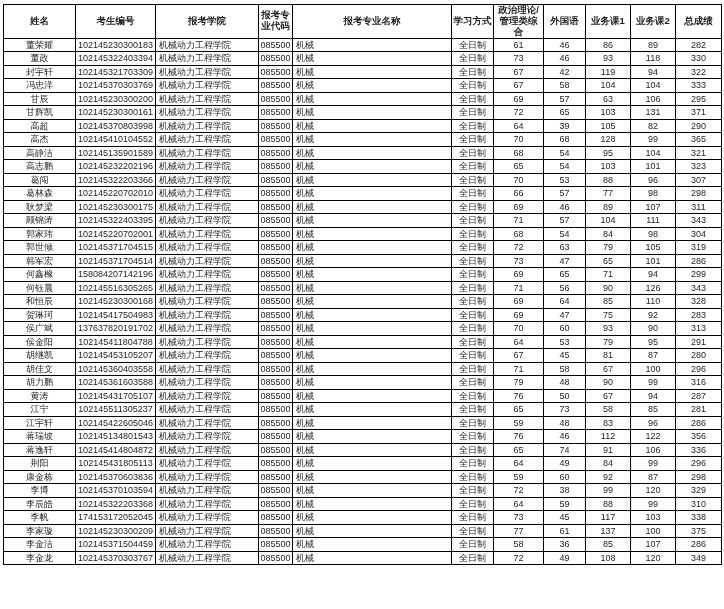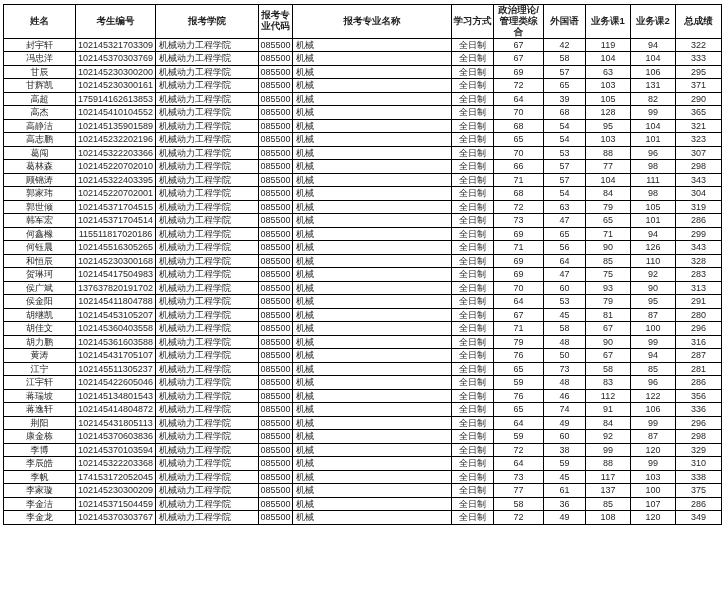--- a/index.html
+++ b/index.html
@@ -87,20 +87,46 @@
           <th>学习方式</th>
           <th>政治理论/管理类综合</th>
           <th>外国语</th>
           <th>业务课1</th>
           <th>业务课2</th>
           <th>总成绩</th>
         </tr>
     </thead>
     <tbody>
         <tr>
+          <td>董荣耀</td>
+          <td>102145230300183</td>
+          <td>机械动力工程学院</td>
+          <td>085500</td>
+          <td>机械</td>
+          <td>全日制</td>
+          <td>61</td>
+          <td>46</td>
+          <td>86</td>
+          <td>89</td>
+          <td>282</td>
+        </tr>
+        <tr>
+          <td>董政</td>
+          <td>102145322403394</td>
+          <td>机械动力工程学院</td>
+          <td>085500</td>
+          <td>机械</td>
+          <td>全日制</td>
+          <td>73</td>
+          <td>46</td>
+          <td>93</td>
+          <td>118</td>
+          <td>330</td>
+        </tr>
+        <tr>
           <td>封宇轩</td>
           <td>102145321703309</td>
           <td>机械动力工程学院</td>
           <td>085500</td>
           <td>机械</td>
           <td>全日制</td>
           <td>67</td>
           <td>42</td>
           <td>119</td>
           <td>94</td>
@@ -140,21 +166,21 @@
           <td>机械</td>
           <td>全日制</td>
           <td>72</td>
           <td>65</td>
           <td>103</td>
           <td>131</td>
           <td>371</td>
         </tr>
         <tr>
           <td>高超</td>
-          <td>175914162613853</td>
+          <td>102145370803998</td>
           <td>机械动力工程学院</td>
           <td>085500</td>
           <td>机械</td>
           <td>全日制</td>
           <td>64</td>
           <td>39</td>
           <td>105</td>
           <td>82</td>
           <td>290</td>
         </tr>
@@ -217,20 +243,33 @@
           <td>085500</td>
           <td>机械</td>
           <td>全日制</td>
           <td>66</td>
           <td>57</td>
           <td>77</td>
           <td>98</td>
           <td>298</td>
         </tr>
         <tr>
+          <td>耿梦梁</td>
+          <td>102145230300175</td>
+          <td>机械动力工程学院</td>
+          <td>085500</td>
+          <td>机械</td>
+          <td>全日制</td>
+          <td>69</td>
+          <td>46</td>
+          <td>89</td>
+          <td>107</td>
+          <td>311</td>
+        </tr>
+        <tr>
           <td>顾锦涛</td>
           <td>102145322403395</td>
           <td>机械动力工程学院</td>
           <td>085500</td>
           <td>机械</td>
           <td>全日制</td>
           <td>71</td>
           <td>57</td>
           <td>104</td>
           <td>111</td>
@@ -270,21 +309,21 @@
           <td>机械</td>
           <td>全日制</td>
           <td>73</td>
           <td>47</td>
           <td>65</td>
           <td>101</td>
           <td>286</td>
         </tr>
         <tr>
           <td>何鑫橼</td>
-          <td>115511817020186</td>
+          <td>158084207142196</td>
           <td>机械动力工程学院</td>
           <td>085500</td>
           <td>机械</td>
           <td>全日制</td>
           <td>69</td>
           <td>65</td>
           <td>71</td>
           <td>94</td>
           <td>299</td>
         </tr>

